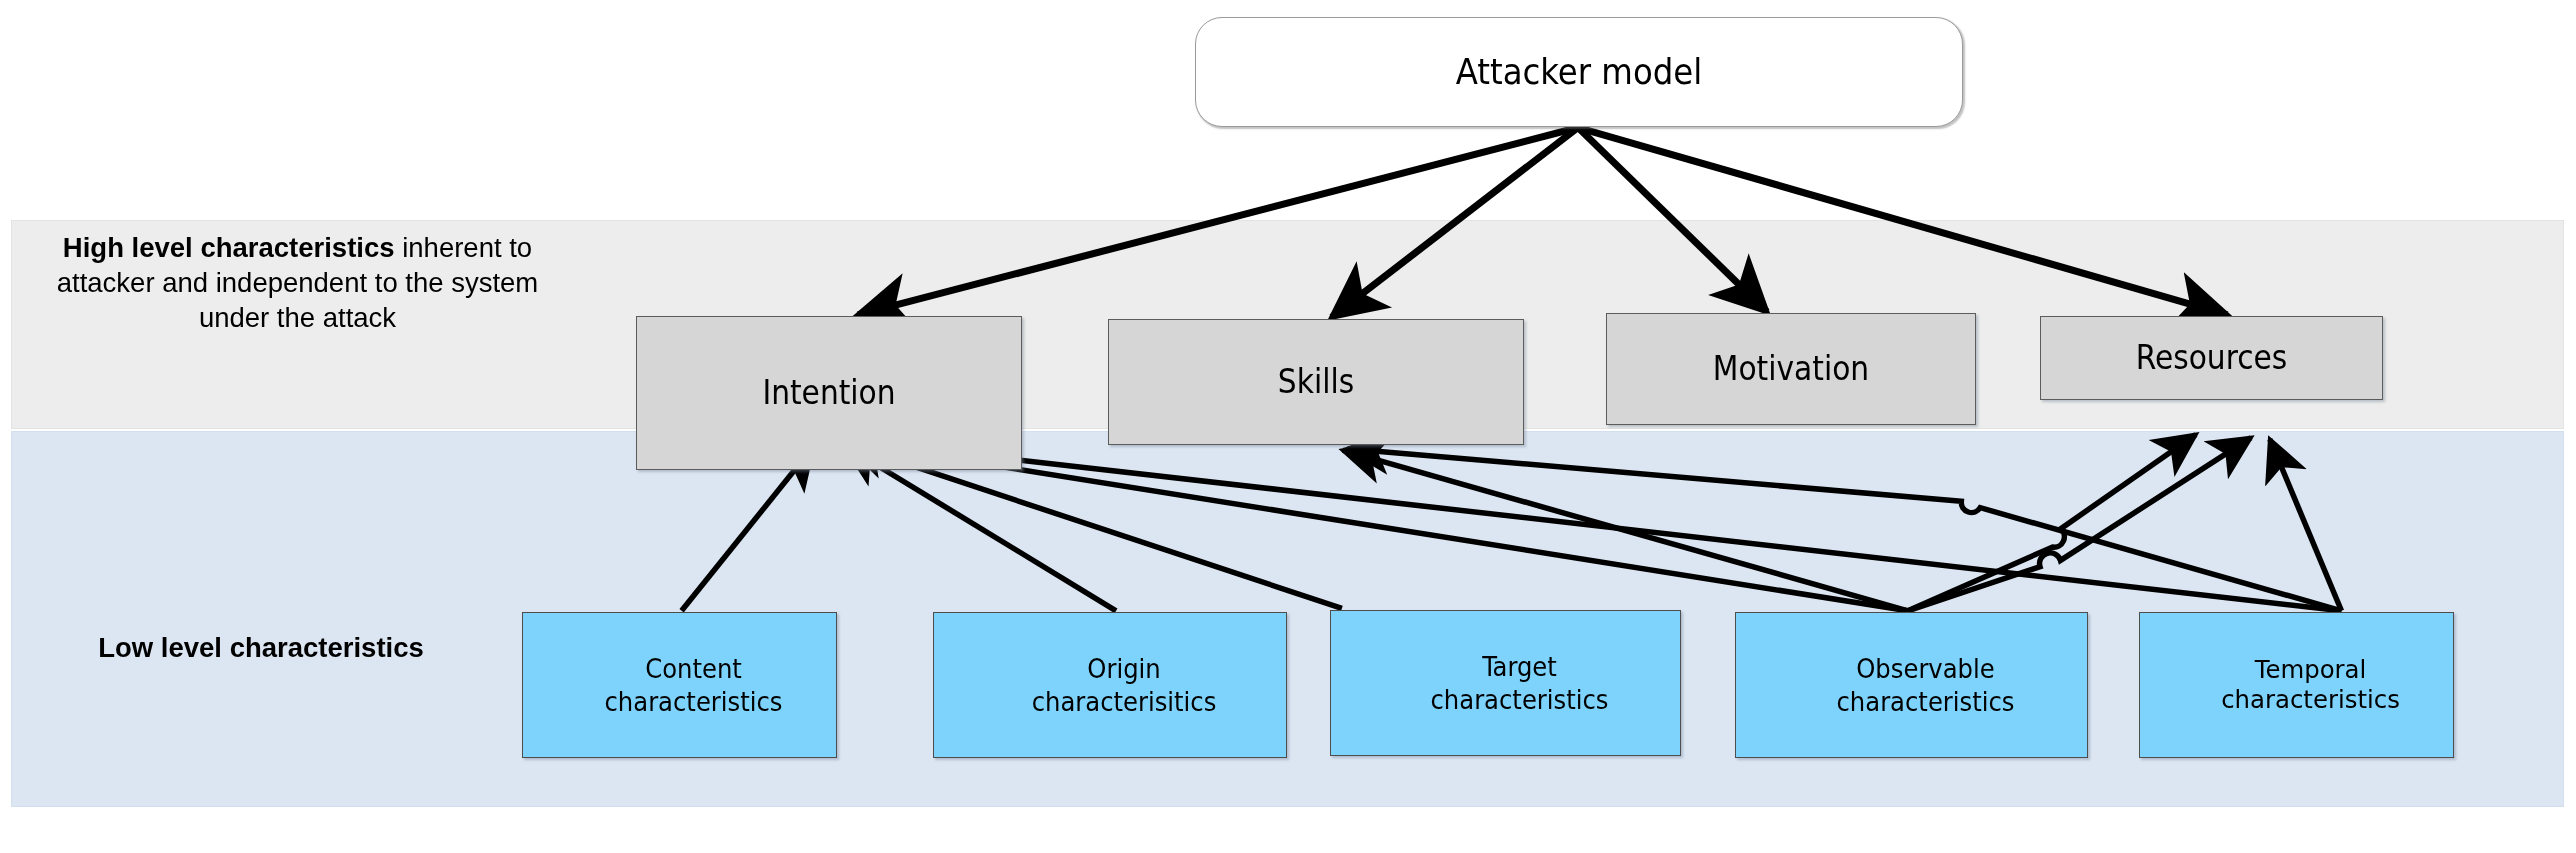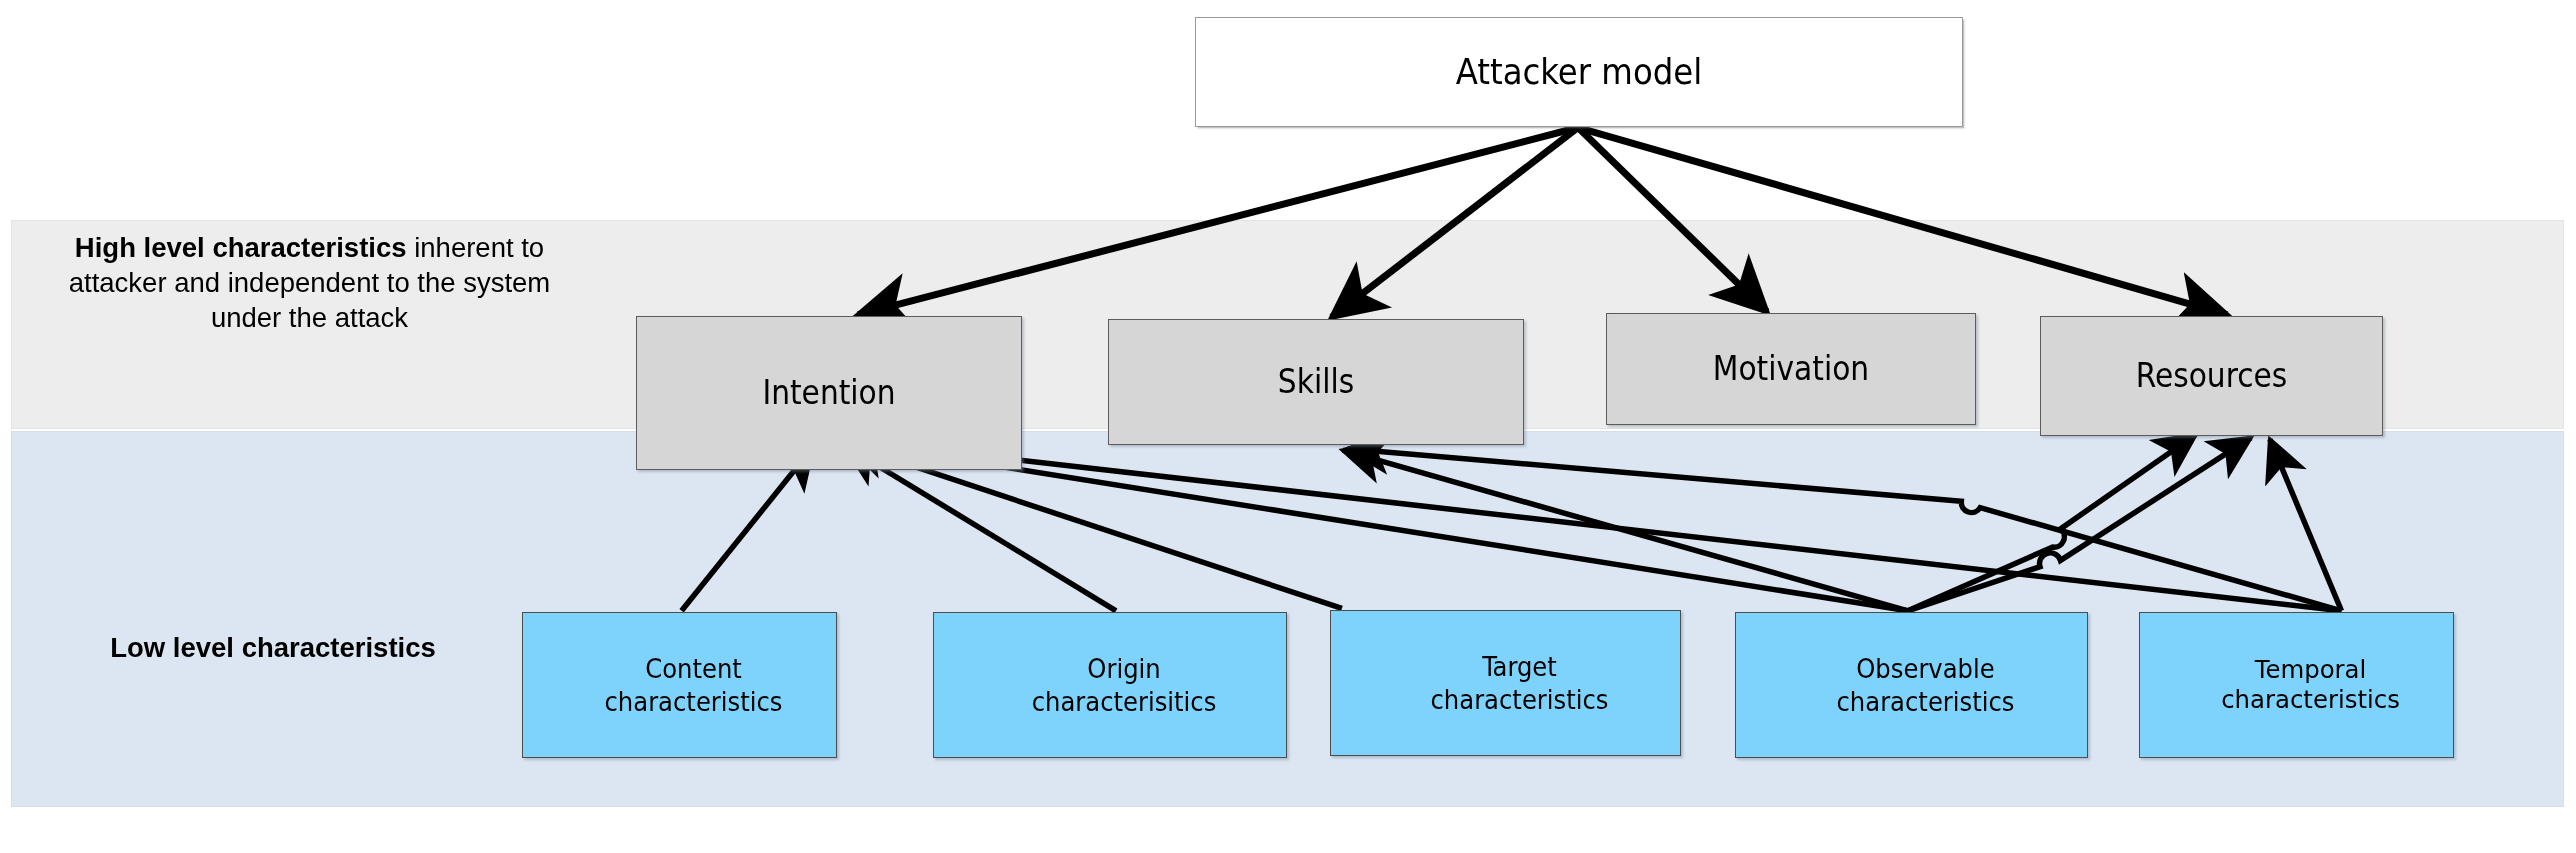--- a/index.html
+++ b/index.html
@@ -12,21 +12,21 @@
   #stage{position:absolute;inset:0;width:2576px;height:854px;}
 
   
   .band{position:absolute;left:11px;width:2553px;box-sizing:border-box;}
   .band-high{top:220px;height:209px;background:#ecedec;border:0.8px solid #e2e3e2;}
   .band-low{top:431px;height:376px;background:#dce6f2;border:0.8px solid #d3dfee;}
 
   
   .band-label{
     position:absolute;text-align:center;color:#000;
-    line-height:1.28;font-size:27.5px;margin-left:12px;
+    line-height:1.28;font-size:27.5px;
   }
   .band-label b{font-weight:bold;}
   #high-label{left:49px;top:230px;width:497px;}
   #low-label{left:76px;top:630px;width:370px;font-weight:bold;line-height:1.3;}
 
   
   .node{
     position:absolute;box-sizing:border-box;
     display:flex;align-items:center;justify-content:center;
     text-align:center;color:#000;line-height:1.24;
@@ -101,37 +101,37 @@
 
     <path class="edge" marker-end="url(#ah)" d="M2975,776 L2516,645 A13 13 0 0 1 2492,637 L1712,570"></path>
 
     <path class="edge" marker-end="url(#ah)" d="M2424,776 L2608,695 A13 13 0 0 0 2618,672 L2790,552"></path>
 
     <path class="edge" marker-end="url(#ah)" d="M2424,776 L2592,720 A13 13 0 0 1 2618,712 L2860,556"></path>
 
     <path class="edge" marker-end="url(#ah)" d="M2975,776 L2884,558"></path>
   </svg>
 
-  <div class="node node-root alt-root" style="left:1195px;top:17.3px;width:768px;height:110px;">
+  <div class="node node-root alt-root" style="left:1195px;top:17.3px;width:768px;height:110px;border-radius:27px;">
     <span>Attacker model</span>
   </div>
 
   <div class="node node-high alt-root" style="left:636px;top:316px;width:386px;height:154px;">
     <span>Intention</span>
   </div>
 
   <div class="node node-high alt-root" style="left:1108px;top:319px;width:416px;height:126px;">
     <span>Skills</span>
   </div>
 
   <div class="node node-high alt-root" style="left:1606px;top:313px;width:370px;height:112px;">
     <span>Motivation</span>
   </div>
 
-  <div class="node node-high alt-root" style="left:2040px;top:316px;width:343px;height:120px;">
+  <div class="node node-high alt-root" style="left:2040px;top:316px;width:343px;height:84px;">
     <span>Resources</span>
   </div>
 
   <div class="node node-low alt-root" style="left:522px;top:612px;width:315px;height:146px;">
     <span class="lbl">
       <span>Content</span>
       <span>characteristics</span>
     </span>
   </div>
 

